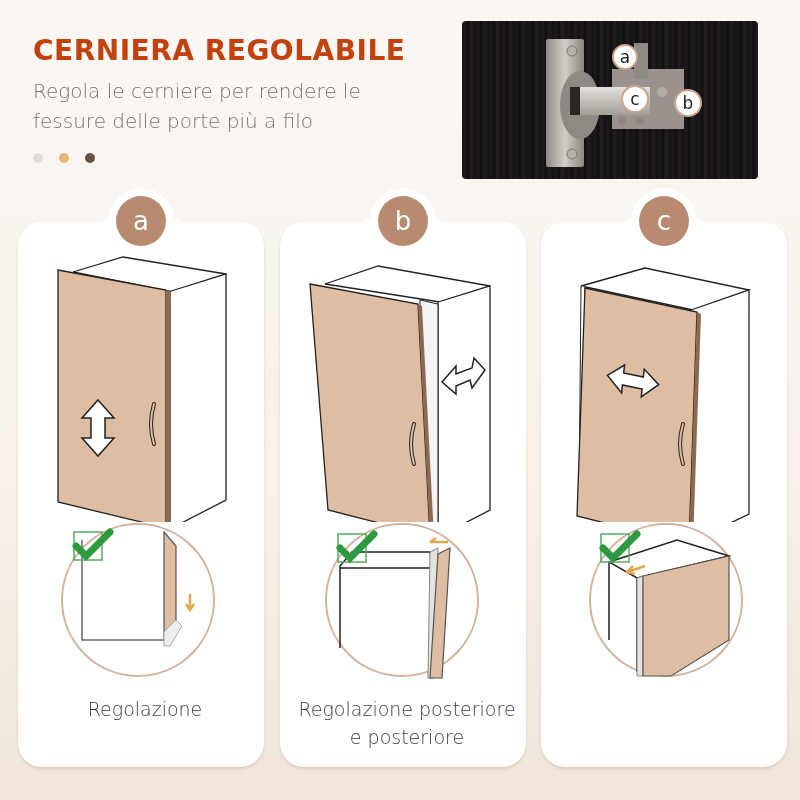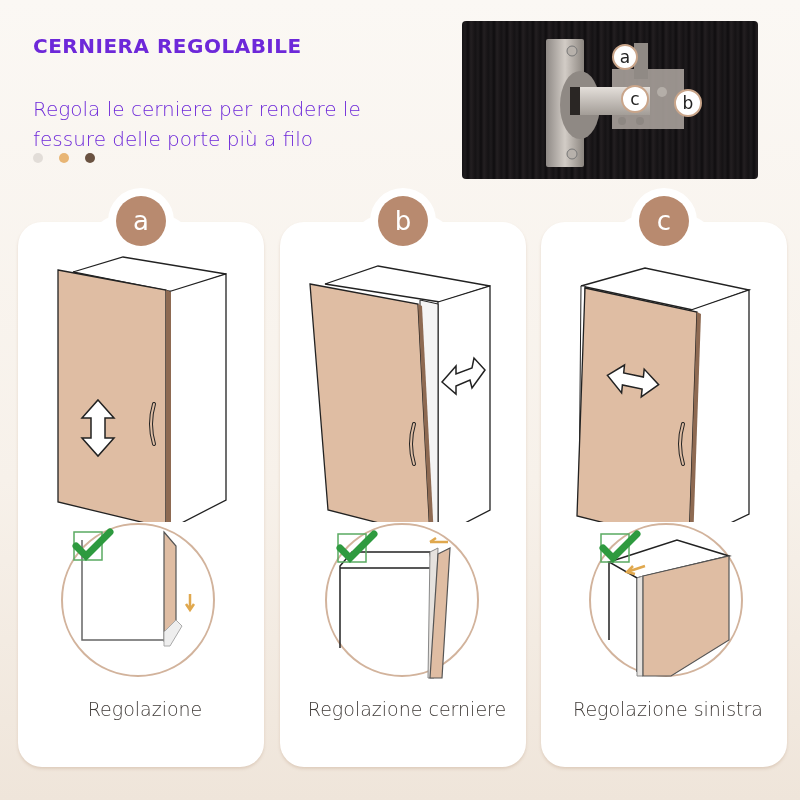--- a/index.html
+++ b/index.html
@@ -5,27 +5,27 @@
   * { box-sizing: border-box; margin: 0; padding: 0; }
   html, body { width: 800px; height: 800px; overflow: hidden; }
   body {
     position: relative;
     font-family: "Liberation Sans", "DejaVu Sans", sans-serif;
     background: linear-gradient(180deg, #fbf8f4 0%, #f7f1ea 60%, #efe5da 100%);
   }
   .title {
     position: absolute; left: 33px; top: 34px;
     font-family: "DejaVu Sans", sans-serif;
-    font-weight: bold; font-size: 20px; letter-spacing: 0.5px;
-    color: #6d28d9;
+    font-weight: bold; font-size: 28px; letter-spacing: 0.5px;
+    color: #c2410c;
   }
   .subtitle {
-    position: absolute; left: 33px; top: 94px; width: 400px;
+    position: absolute; left: 33px; top: 76px; width: 400px;
     font-family: "DejaVu Sans", sans-serif;
-    font-size: 20px; line-height: 30px; color: #6d28d9; font-weight: 300;
+    font-size: 20px; line-height: 30px; color: #737373; font-weight: 300;
   }
   .dots { position: absolute; left: 33px; top: 153px; display: flex; gap: 16px; }
   .dot { width: 10px; height: 10px; border-radius: 50%; }
 
   .photo {
     position: absolute; left: 462px; top: 21px; width: 296px; height: 158px;
     border-radius: 4px; overflow: hidden;
     background: repeating-linear-gradient(90deg, #141214 0px, #1e1b1d 3px, #0f0d0f 6px, #231f21 9px, #161315 13px);
   }
   .photo svg { position: absolute; left: 0; top: 0; }
@@ -158,21 +158,22 @@
   <svg class="zoom-svg" width="246" height="170" viewBox="0 0 246 170">
     <circle cx="122" cy="78" r="76" fill="#fff" stroke="#d2b39c" stroke-width="2"></circle>
     <path d="M60,126 L60,44 L72,30 L150,30 L152,46 L60,46" fill="#fff" stroke="#222" stroke-width="1.5"></path>
     <polygon points="150,30 158,26 154,156 148,156" fill="#e6e2de" stroke="#888" stroke-width="1"></polygon>
     <polygon points="158,32 170,26 162,156 150,156" fill="#dfbda3" stroke="#555" stroke-width="1.2"></polygon>
     <path d="M168,20 L150,20 M156,16 L150,20" stroke="#e0a84e" stroke-width="2.5" fill="none"></path>
     <rect x="58" y="12" width="28" height="28" fill="none" stroke="#5aaa62" stroke-width="1.5"></rect>
     <path d="M60,26 L70,36 L94,12" stroke="#2e9a3f" stroke-width="7" fill="none" stroke-linecap="round"></path>
   </svg>
   <div class="caption">
-    <div>Regolazione cerniere</div>
+    <div>Regolazione posteriore</div>
+    <div>e posteriore</div>
   </div>
 </div>
 
 <div class="card card-c">
   <div class="badge-notch"></div>
   <div class="badge">c</div>
   <svg class="cabinet" width="246" height="270" viewBox="0 0 246 270">
     <polygon points="40,34 104,16 208,38 152,58" fill="#fff" stroke="#222" stroke-width="1.3"></polygon>
     <polygon points="150,58 208,38 208,262 150,290" fill="#fff" stroke="#222" stroke-width="1.3"></polygon>
     <polygon points="40,34 44,34 44,252 38,252" fill="#fff" stroke="#222" stroke-width="1"></polygon>
@@ -188,15 +189,14 @@
     <circle cx="125" cy="78" r="76" fill="#fff" stroke="#d2b39c" stroke-width="2"></circle>
     <path d="M68,40 L136,18 L188,34 L96,56 Z" fill="#fff" stroke="#222" stroke-width="1.5"></path>
     <path d="M68,40 L68,118 M96,56 L96,150" fill="none" stroke="#222" stroke-width="1.5"></path>
     <polygon points="96,56 102,54 102,154 96,154" fill="#e6e2de" stroke="#888" stroke-width="1"></polygon>
     <polygon points="102,54 188,34 188,118 130,154 102,154" fill="#dfbda3" stroke="#555" stroke-width="1.2"></polygon>
     <path d="M104,44 L86,50 M92,44 L86,50 L94,52" stroke="#e0a84e" stroke-width="2.5" fill="none"></path>
     <rect x="60" y="12" width="28" height="28" fill="none" stroke="#5aaa62" stroke-width="1.5"></rect>
     <path d="M62,26 L72,36 L96,12" stroke="#2e9a3f" stroke-width="7" fill="none" stroke-linecap="round"></path>
   </svg>
   <div class="caption">
-    <div>Regolazione sinistra</div>
   </div>
 </div>
 
 </body></html>

